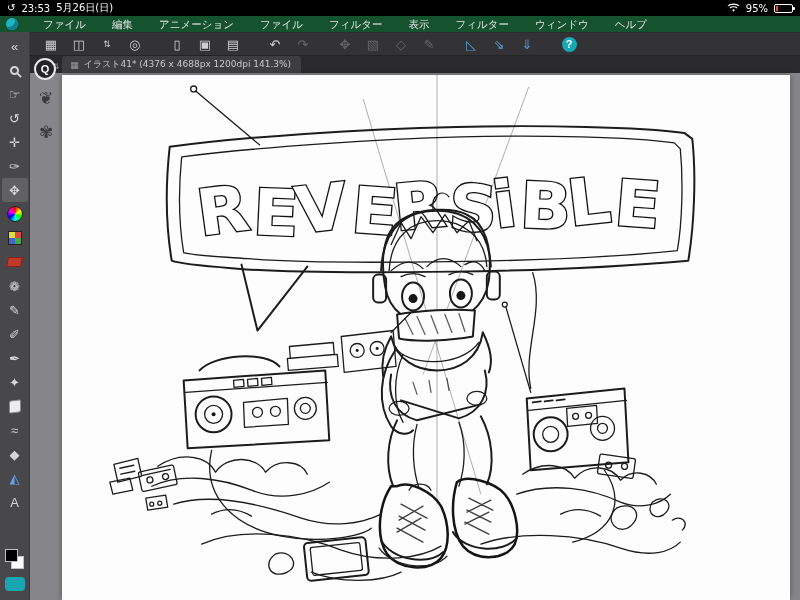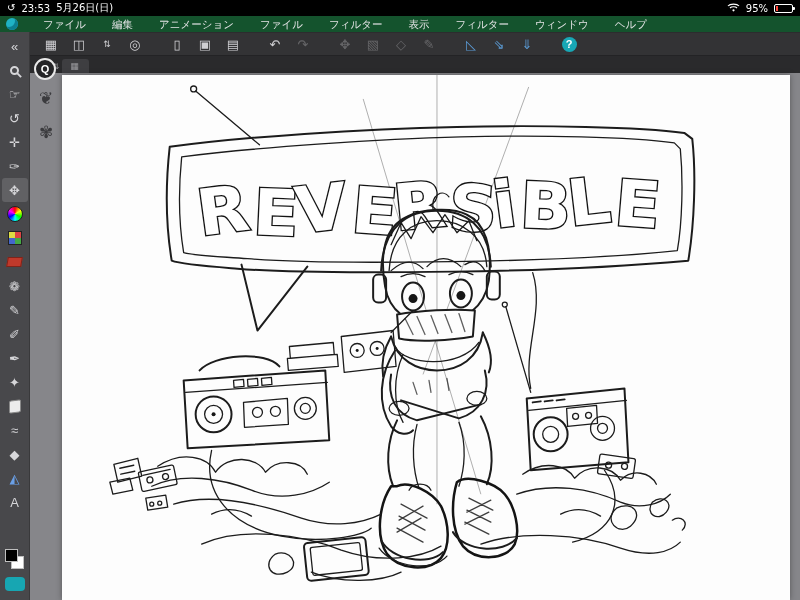--- a/index.html
+++ b/index.html
@@ -179,20 +179,21 @@
     <button class="tb-btn gap teal">
       <span class="glyph">?</span>
     </button>
   </div>
 
 <div class="tab-bar">
   <span class="tab-aux">▦</span>
   <span class="tab-aux" style="font-size:8px;">⇅</span>
   <div class="doc-tab">
     <span class="tab-grid">▦</span>
+    <span>イラスト41* (4376 x 4688px 1200dpi 141.3%)</span>
   </div>
 </div>
 
 <div class="tool-col">
 
 <button class="tool">
       <span class="glyph">«</span>
     </button>
     <button class="tool magnifier">
       <span class="glyph"></span>

